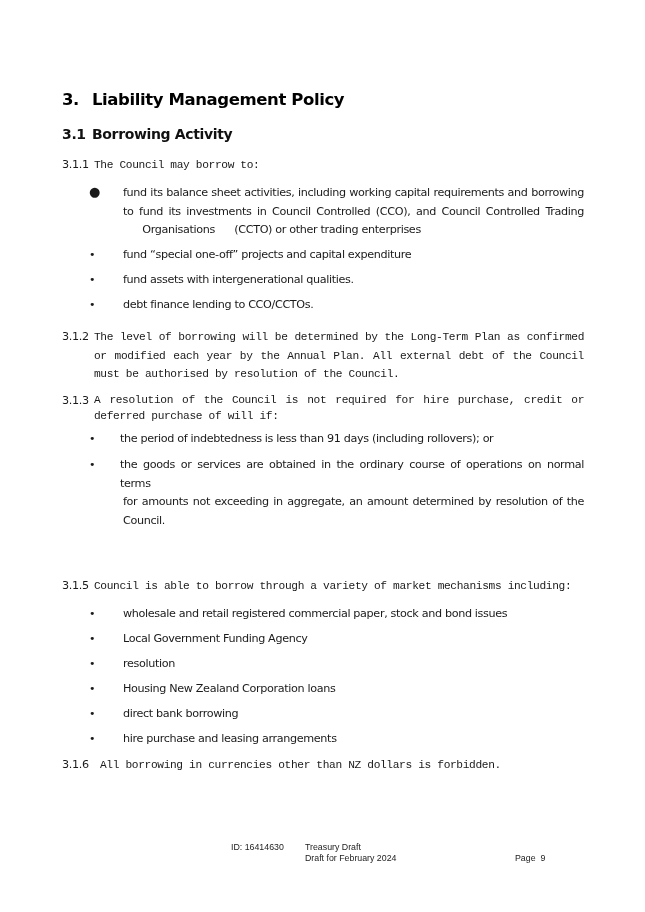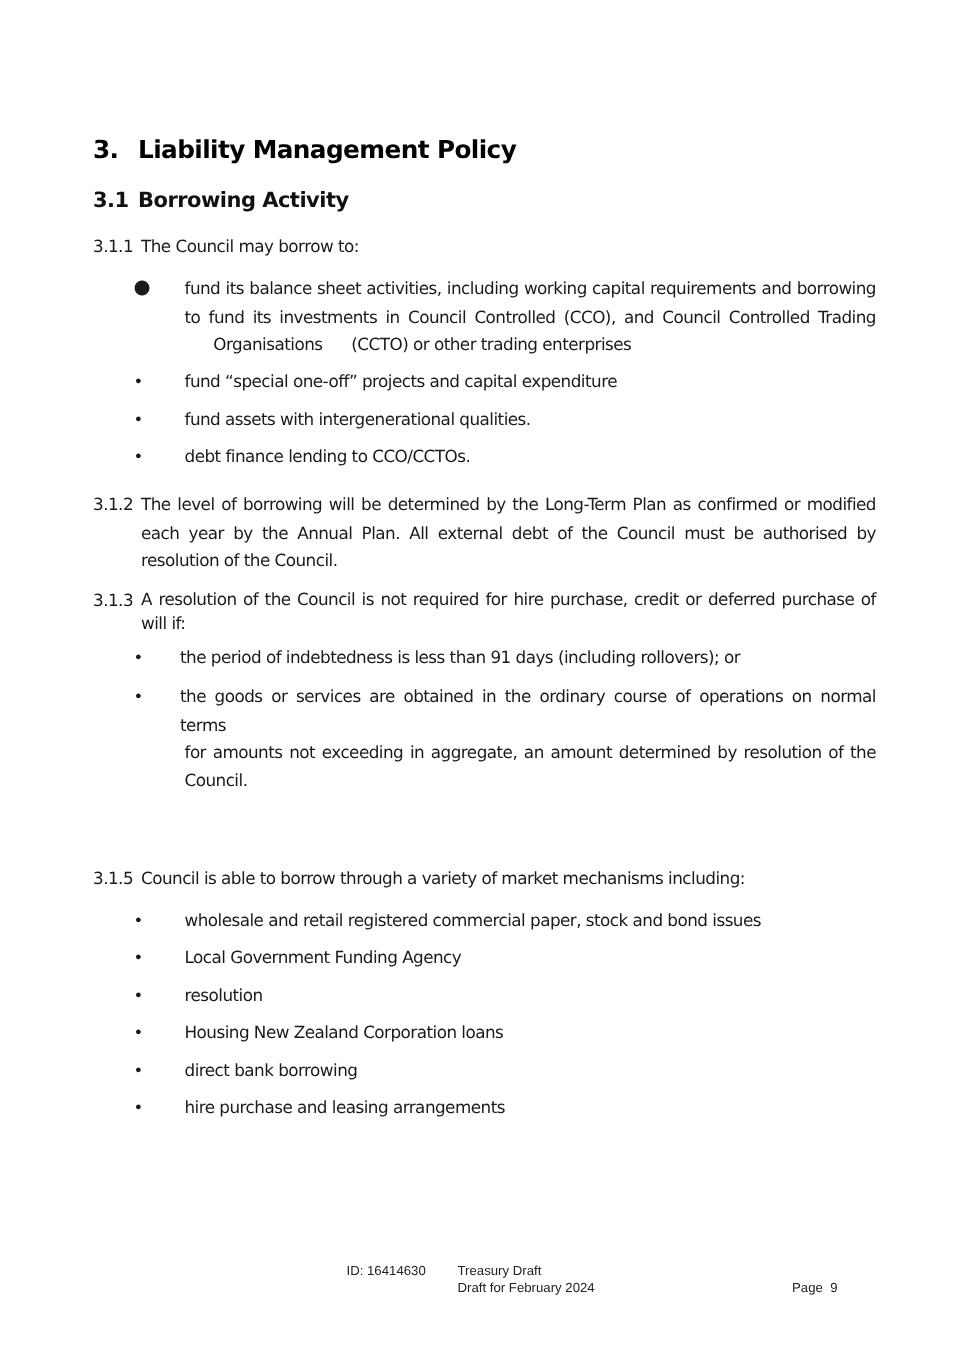--- a/index.html
+++ b/index.html
@@ -8,21 +8,21 @@
   .page { position: absolute; left: 0; top: 0; width: 645px; height: 912px; }
   .txt { font-family: "DejaVu Sans", sans-serif; font-size: 11.2px; letter-spacing: -0.35px; color: #1a1a1a; }
   h1 { position: absolute; left: 62px; top: 90px; margin: 0; font-family: "DejaVu Sans", sans-serif;
        font-size: 16.5px; font-weight: bold; letter-spacing: -0.4px; color: #000000; }
   h1 .num { display: inline-block; width: 30px; }
   h2 { position: absolute; left: 62px; top: 126px; margin: 0; font-family: "DejaVu Sans", sans-serif;
        font-size: 14px; font-weight: bold; letter-spacing: -0.35px; color: #111; }
   h2 .num { display: inline-block; width: 30px; }
   .para { position: absolute; left: 62px; width: 522px; line-height: 18.5px; }
   .para .pnum { position: absolute; left: 0; top: 0; }
-  .para .pbody { margin-left: 32px; text-align: justify; }
+  .para .pbody { margin-left: 32px; text-align: justify; font-family: Liberation Mono, monospace; }
   .bullet { position: absolute; left: 89px; width: 495px; line-height: 18.5px; }
   .bullet .dot { position: absolute; left: 0; top: 0; font-size: 11px; }
   .bullet .dot.big { font-size: 13px; top: -1px; }
   .bullet .btxt { margin-left: 34px; text-align: justify; }
   .bullet.sub .btxt { margin-left: 31px; }
   .bullet.sub .btxt .hang { display: block; margin-left: 3px; }
   .logo { position: absolute; left: 62px; top: 802px; }
   .logo-word { font-family: "DejaVu Sans", sans-serif; font-weight: bold; font-size: 32px;
                color: #6cc024; letter-spacing: -0.5px; line-height: 32px; }
   .logo-reg { position: absolute; left: 114px; top: 21px; width: 7px; height: 7px; border: 1px solid #6cc024;
@@ -111,24 +111,28 @@
   </div>
   <div class="bullet txt" style="top:705px;">
     <span class="dot">•</span>
     <div class="btxt">direct bank borrowing</div>
   </div>
   <div class="bullet txt" style="top:730px;">
     <span class="dot">•</span>
     <div class="btxt">hire purchase and leasing arrangements</div>
   </div>
 
+  <div class="para txt" style="top:756px;">
+    <span class="pnum">3.1.6</span>
+    <div class="pbody" style="margin-left:38px;">All borrowing in currencies other than NZ dollars is forbidden.</div>
+  </div>
 
 
   <div class="footer" style="left:231px;">ID: 16414630</div>
   <div class="footer" style="left:305px;">
     <div>Treasury Draft</div>
     <div>Draft for February 2024</div>
   </div>
-  <div class="footer" style="left:528px; top:853px;">
+  <div class="footer" style="left:515px; top:853px;">
     <span>Page</span>&nbsp;&nbsp;<span>9</span>
   </div>
 
 </div>
 
 </body></html>

